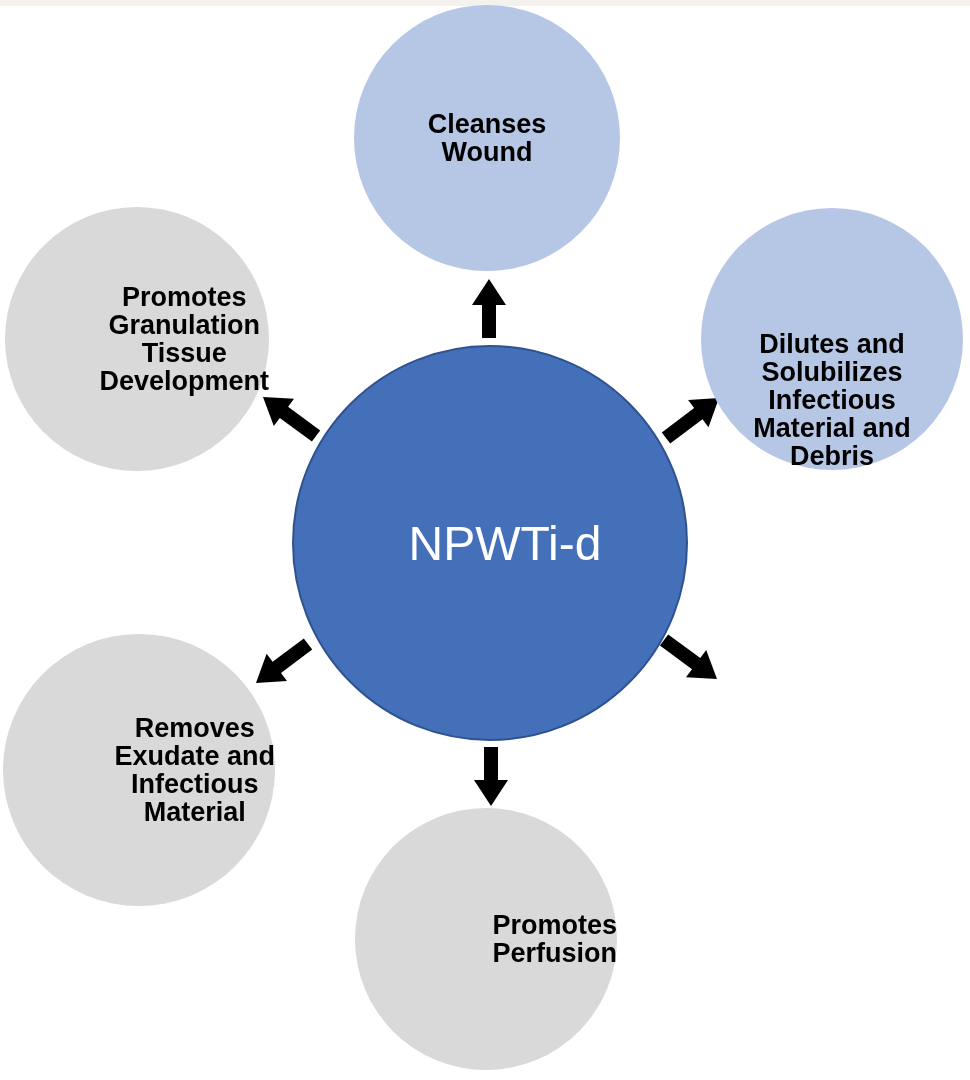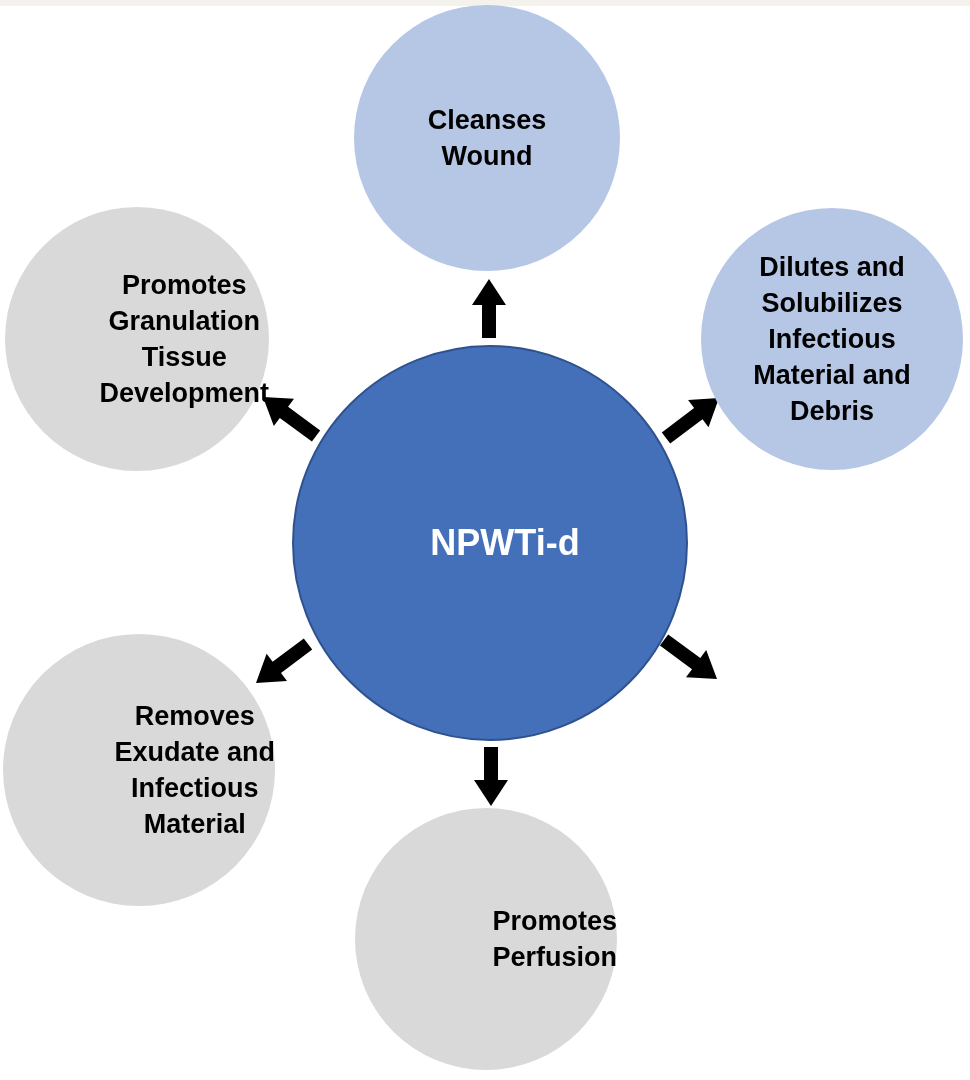--- a/index.html
+++ b/index.html
@@ -43,40 +43,40 @@
     border-radius: 50%;
     display: flex;
     align-items: center;
     justify-content: center;
     text-align: center;
   }
   .node-label {
     white-space: pre-line;
     font-weight: bold;
     font-size: 27px;
-    line-height: 36px;
+    line-height: 28px;
     color: var(--node-text);
     letter-spacing: 0px;
   }
   .tone-light-blue { background: var(--light-blue-fill); }
   .tone-gray { background: var(--gray-fill); justify-content: flex-end; }
   .center-node {
     left: 292px; top: 345px;
     width: 396px; height: 396px;
     background: var(--center-fill);
     border: 2px solid var(--center-border);
   }
   .center-label {
-    font-weight: bold;
-    font-size: 36px;
+    font-weight: normal;
+    font-size: 48px;
     color: var(--center-text);
     margin-left: 30px;
   }
   .node-top          { left: 354px; top: 5px;   width: 266px; height: 266px; }
-  .node-top-right    { left: 701px; top: 208px; width: 262px; height: 262px; }
+  .node-top-right    { left: 701px; top: 208px; width: 262px; height: 262px; align-items: flex-end; }
   .node-bottom-right { left: 699px; top: 607px; width: 266px; height: 266px; }
   .node-bottom       { left: 355px; top: 808px; width: 262px; height: 262px; }
   .node-bottom-left  { left: 3px;   top: 634px; width: 272px; height: 272px; }
   .node-top-left     { left: 5px;   top: 207px; width: 264px; height: 264px; }
 </style>
 </head>
 <body>
 
 <div class="canvas">
 

